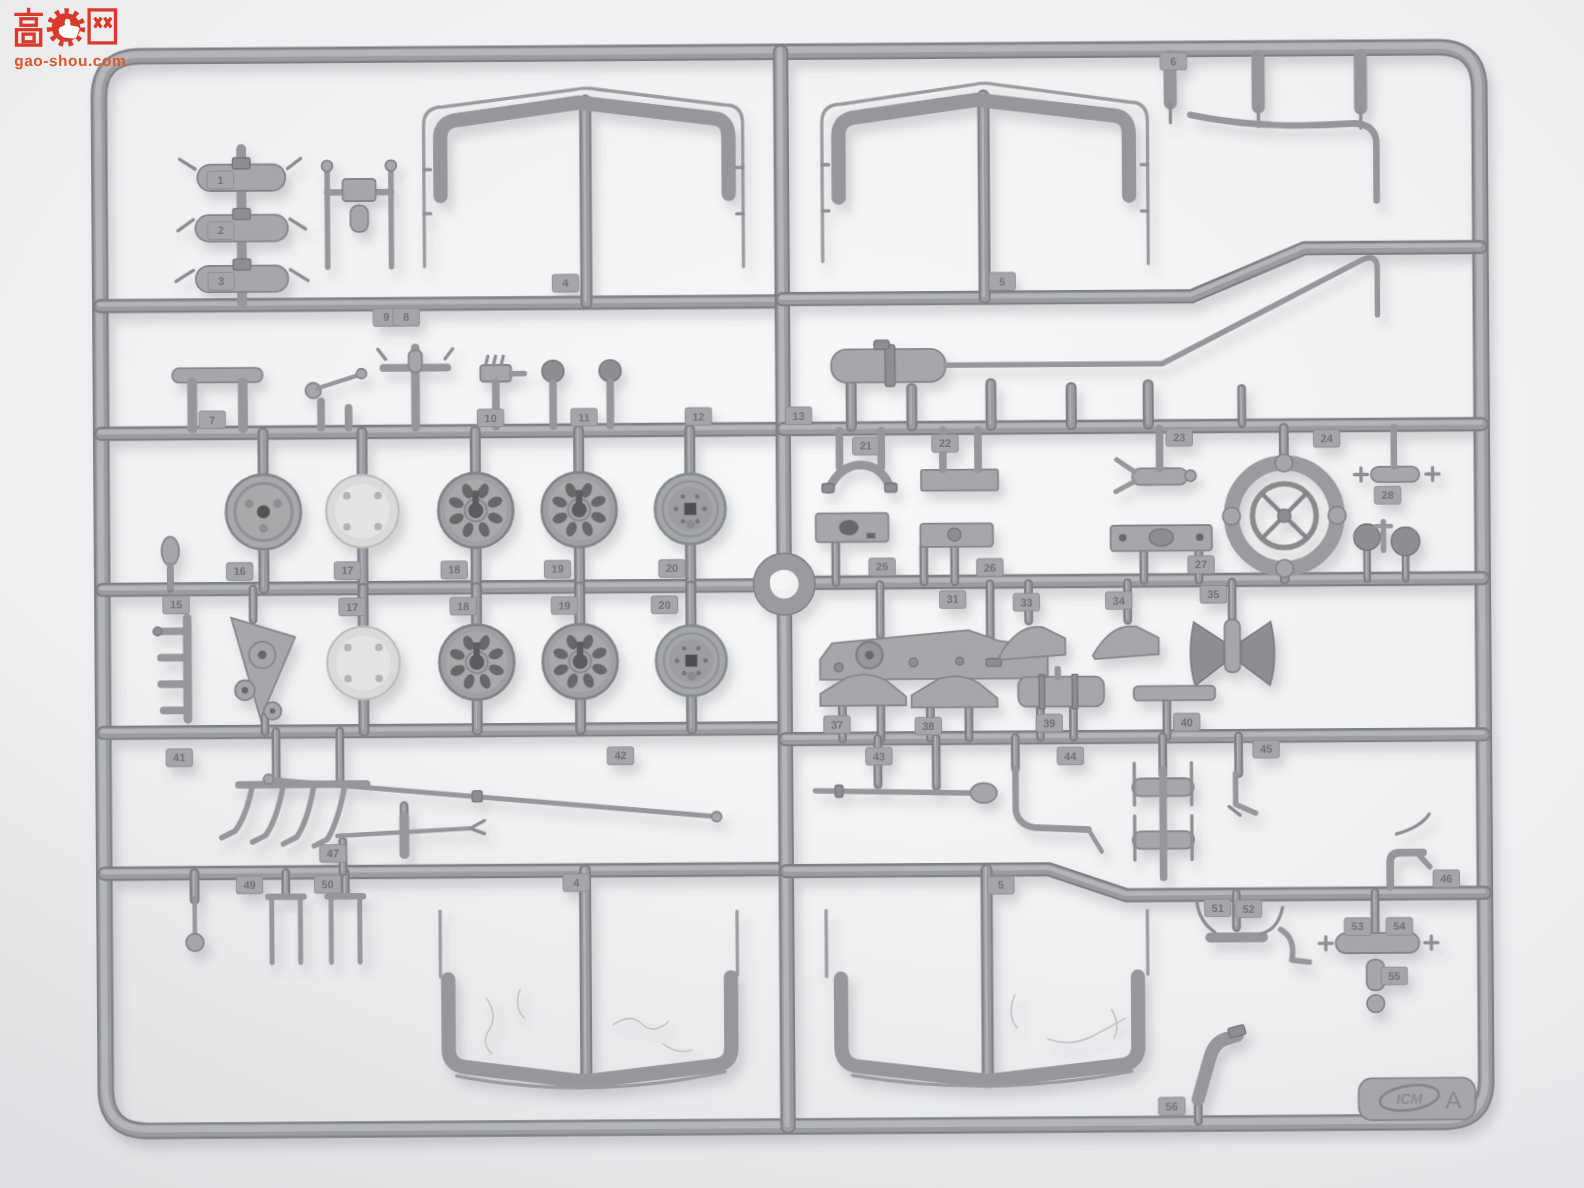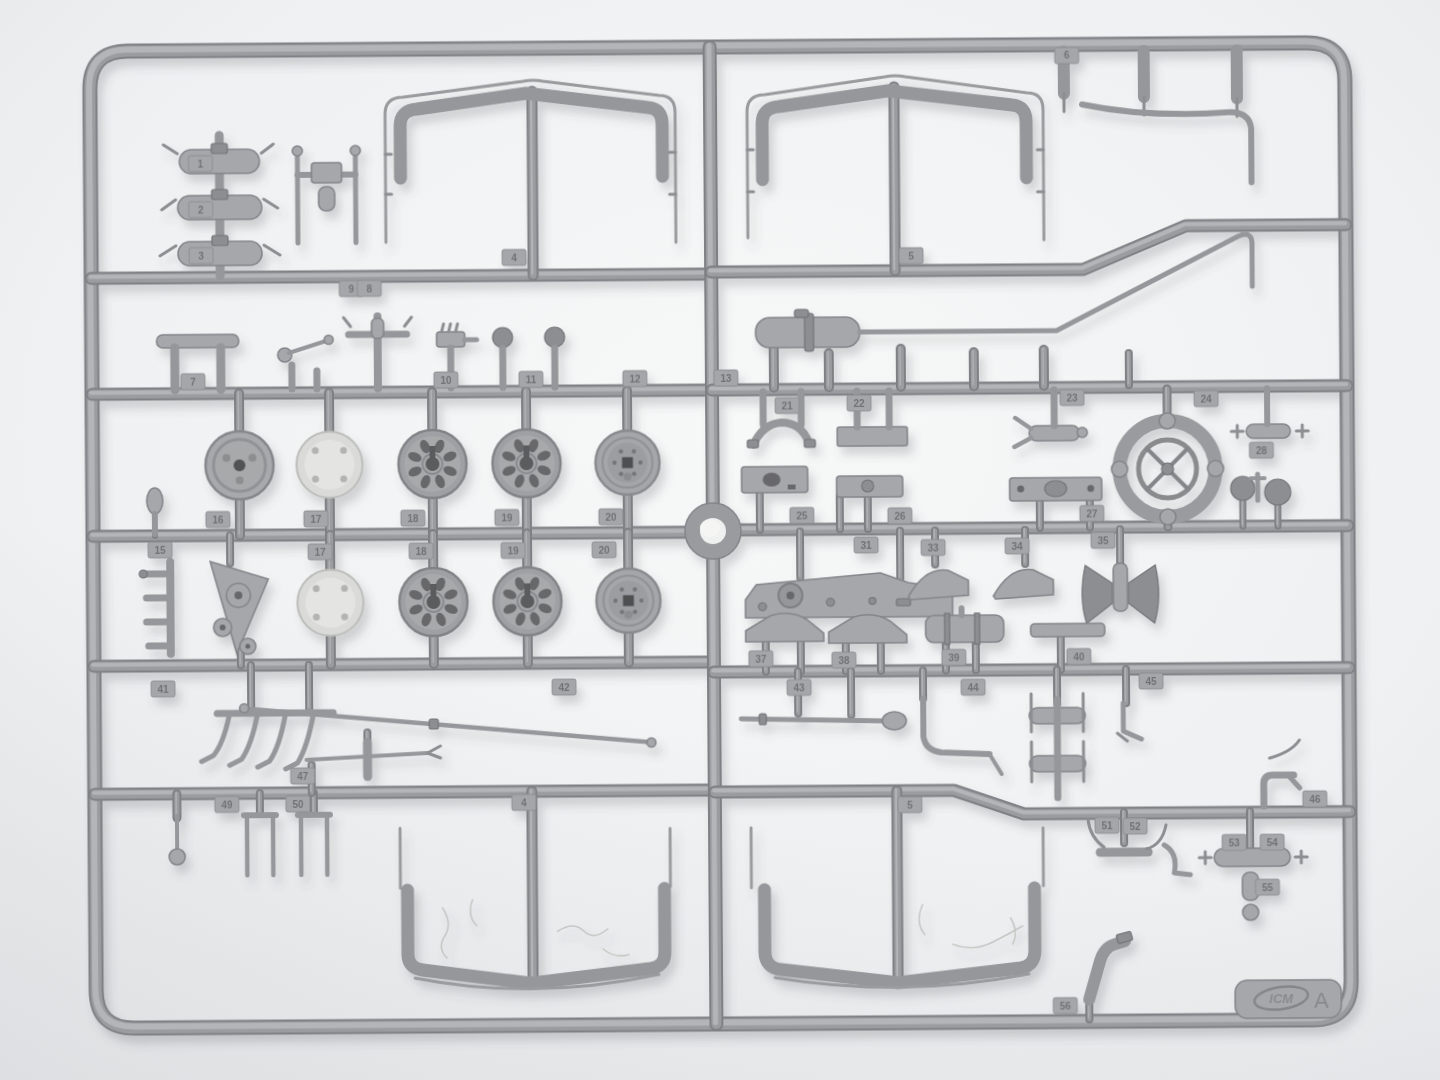--- a/index.html
+++ b/index.html
@@ -903,14 +903,39 @@
           </g>
           <g>
             <rect x="1050" y="1000" width="24" height="16" rx="2" class="tagr"></rect>
             <text x="1062" y="1011.5" class="tagt">56</text>
           </g>
         </g>
   </g>
 </svg>
 
 
-
+<div id="watermark">
+  <span class="sr-only">高</span>
+  <span class="sr-only">网</span>
+  <svg width="130" height="64" viewBox="0 0 130 64">
+
+    <g stroke="#d93a2b" stroke-width="3" fill="none">
+      <path d="M18,3 V8 M5,9 H31"></path>
+      <rect x="11" y="13" width="14" height="6"></rect>
+      <rect x="7" y="23" width="22" height="14"></rect>
+      <rect x="13" y="27" width="10" height="7"></rect>
+    </g>
+
+    <g>
+      <circle cx="52" cy="21" r="13" fill="#d93a2b"></circle>
+      <circle cx="52" cy="21" r="15" fill="none" stroke="#d93a2b" stroke-width="5" stroke-dasharray="4 4.6"></circle>
+      <path d="M46,27 q-2,-6 2,-7 l3,-1 q-1,-6 2,-6 q3,0 3,4 v2 l6,1 q3,1 2,3 l-2,6 q-1,2 -4,2 l-8,-1 z" fill="#ffffff"></path>
+    </g>
+
+    <g stroke="#d93a2b" stroke-width="3" fill="none">
+      <rect x="73" y="5" width="24" height="30"></rect>
+      <path d="M78,12 l6,9 M84,12 l-6,9 M87,12 l6,9 M93,12 l-6,9"></path>
+    </g>
+    <text x="5" y="56" font-size="14" font-weight="bold" fill="#e2572a" letter-spacing="0.5">gao-shou.com</text>
+  </svg>
 </div>
 
+</div>
+
 </body></html>

